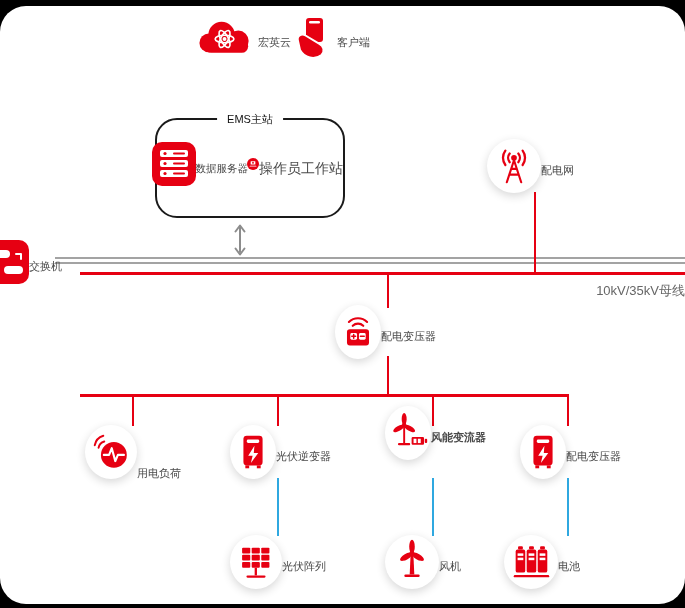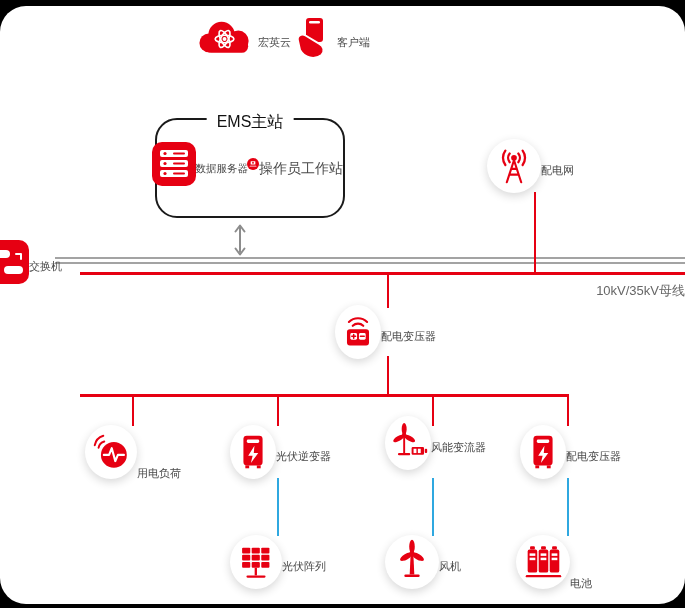--- a/index.html
+++ b/index.html
@@ -23,21 +23,21 @@
   svg .s-w{stroke:#fff; fill:none;}
 
   .hline,.vline{position:absolute;}
   .gray-line{background:var(--line-gray); height:2px;}
   .red-line{background:var(--red);}
   .blue-line{background:var(--blue);}
 
   #ems-box{position:absolute; left:155px; top:112px; width:190px; height:100px;
            border:2px solid var(--box-border); border-radius:22px;}
   #ems-box .box-title{position:absolute; top:-8px; left:50%; transform:translateX(-50%);
-           background:#fff; padding:0 10px; font-size:16px; color:#111; white-space:nowrap;}
+           background:#fff; padding:0 10px; font-size:11px; color:#111; white-space:nowrap;}
 
   #bus-label{position:absolute; right:0; top:276px; font-size:13px; color:#666;}
   #sync-arrow{position:absolute; left:233px; top:217px;}
 </style>
 </head>
 <body>
 
 <div id="stage">
 <div id="panel">
 
@@ -207,21 +207,21 @@
         <rect x="14" y="7" width="20" height="31" rx="3.5" class="f-red"></rect>
         <rect x="17.5" y="11" width="13" height="3.5" rx="1.5" class="f-w"></rect>
         <polygon points="25.5,17.5 19,28 23.6,28 21.8,35.5 29.5,25 24.8,25" class="f-w"></polygon>
         <rect x="16" y="38" width="4" height="3" class="f-red"></rect>
             <rect x="28" y="38" width="4" height="3" class="f-red"></rect>
       </svg>
     </div>
     <div class="label">光伏逆变器</div>
   </div>
 
-  <div class="node" style="left:385px; top:410px;">
+  <div class="node" style="left:385px; top:400px;font-weight:bold;">
     <div class="circle">
       <svg width="46" height="46" viewBox="0 0 48 48">
         <g class="f-red">
           <ellipse cx="20" cy="9.5" rx="2.6" ry="6.5"></ellipse>
           <ellipse cx="20" cy="9.5" rx="2.6" ry="6.5" transform="rotate(120 20 16)"></ellipse>
           <ellipse cx="20" cy="9.5" rx="2.6" ry="6.5" transform="rotate(240 20 16)"></ellipse>
           <circle cx="20" cy="16" r="2.4"></circle>
           <rect x="19" y="16" width="2" height="19"></rect>
           <rect x="13.5" y="34.5" width="13" height="2.4" rx="1.2"></rect>
         </g>
@@ -277,21 +277,21 @@
               <rect x="19.5" y="24" width="8.5" height="6" rx="1"></rect>
               <rect x="29.5" y="24" width="8.5" height="6" rx="1"></rect>
           <rect x="22.6" y="30" width="2.4" height="8"></rect>
           <rect x="14" y="38" width="20" height="2.4" rx="1.2"></rect>
         </g>
       </svg>
     </div>
     <div class="label">光伏阵列</div>
   </div>
 
-  <div class="node" style="left:516px; top:529px;align-items:flex-end;">
+  <div class="node" style="left:504px; top:529px;">
     <div class="circle">
       <svg width="46" height="46" viewBox="0 0 48 48">
         <g class="f-red">
           <rect x="10.5" y="7.5" width="5" height="3.5" rx="1"></rect>
               <rect x="22" y="7.5" width="5" height="3.5" rx="1"></rect>
               <rect x="33.5" y="7.5" width="5" height="3.5" rx="1"></rect>
           <rect x="8" y="11" width="10" height="24" rx="2"></rect>
               <rect x="19.5" y="11" width="10" height="24" rx="2"></rect>
               <rect x="31" y="11" width="10" height="24" rx="2"></rect>
           <rect x="6" y="37.5" width="37" height="2.5" rx="1.25"></rect>

